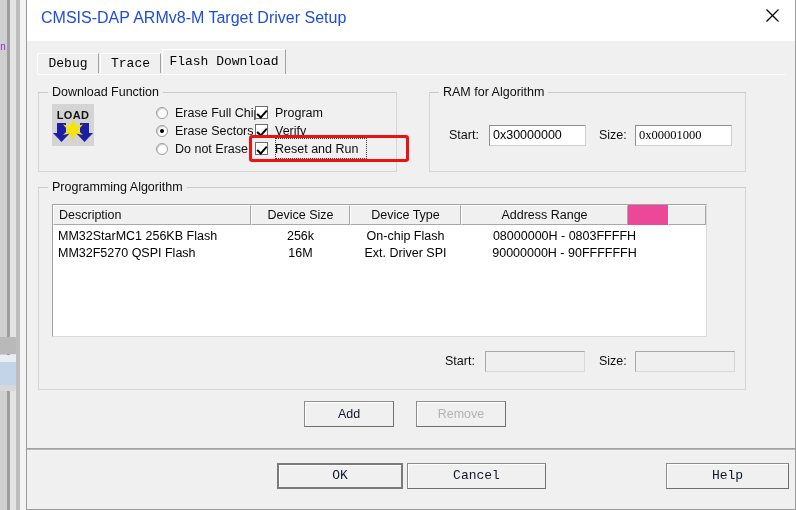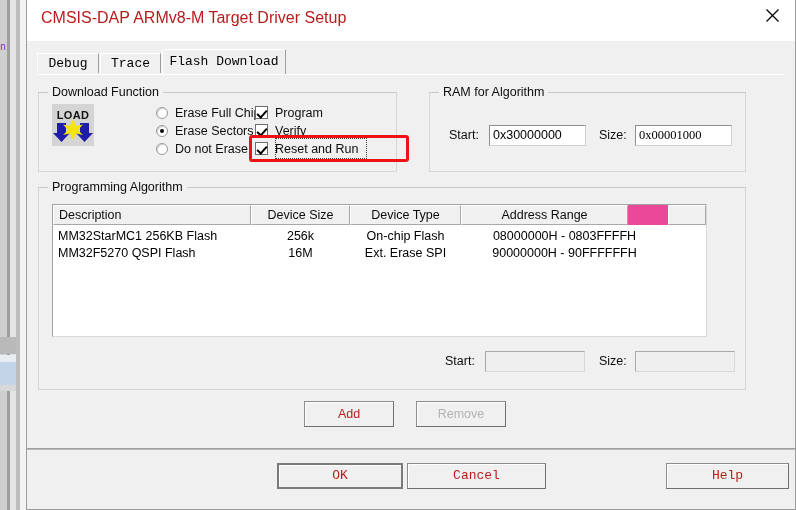--- a/index.html
+++ b/index.html
@@ -66,21 +66,21 @@
     left: 0; top: 0;
     width: 768px; height: 41px;
     background: #ffffff;
     box-sizing: border-box;
   }
   .title-text {
     position: absolute;
     left: 14px;
     top: 9px;
     font-size: 16px;
-    color: #b91c1c;
+    color: #1d4ed8;
     font-family: "Liberation Sans", sans-serif;
     white-space: nowrap;
   }
   .close-btn {
     position: absolute;
     right: 0px; top: 0px;
     width: 46px; height: 30px;
     display: flex;
     align-items: center;
     justify-content: center;
@@ -325,21 +325,21 @@
     background: #f0f0f0;
     border: 1px solid #8c8c8c;
     border-right-color: #6f6f6f;
     border-bottom-color: #6f6f6f;
     box-shadow: inset 1px 1px 0 #ffffff;
     box-sizing: border-box;
     text-align: center;
     cursor: default;
     font-family: "Liberation Sans", sans-serif;
     font-size: 12.5px;
-    color: #b91c1c;
+    color: #0f172a;
     line-height: 24px;
     height: 26px;
     white-space: nowrap;
   }
   .btn.disabled { color: #b3b3b3; }
   .btn.mono {
     font-family: "Liberation Mono", monospace;
     font-size: 13px;
   }
   .btn.default {
@@ -471,21 +471,21 @@
       <div class="lv-row" style="top:23px;">
         <div class="lv-cell c-desc" style="left:5px;   width:195px;">MM32StarMC1 256KB Flash</div>
         <div class="lv-cell c-size" style="left:198px; width:99px;">256k</div>
         <div class="lv-cell c-type" style="left:297px; width:111px;">On-chip Flash</div>
         <div class="lv-cell c-range" style="left:408px; width:207px;">08000000H - 0803FFFFH</div>
       </div>
 
       <div class="lv-row" style="top:40px;">
         <div class="lv-cell c-desc" style="left:5px;   width:195px;">MM32F5270 QSPI Flash</div>
         <div class="lv-cell c-size" style="left:198px; width:99px;">16M</div>
-        <div class="lv-cell c-type" style="left:297px; width:111px;">Ext. Erase SPI</div>
+        <div class="lv-cell c-type" style="left:297px; width:111px;">Ext. Driver SPI</div>
         <div class="lv-cell c-range" style="left:408px; width:207px;">90000000H - 90FFFFFFH</div>
       </div>
     </div>
 
     <div class="field-label" style="left:418px; top:310px;">Start:</div>
     <div class="field disabled" style="left:458px; top:310px; width:100px;"></div>
     <div class="field-label" style="left:572px; top:310px;">Size:</div>
     <div class="field disabled" style="left:608px; top:310px; width:100px;"></div>
 
     <div class="btn" style="left:277px; top:360px; width:90px;">Add</div>

